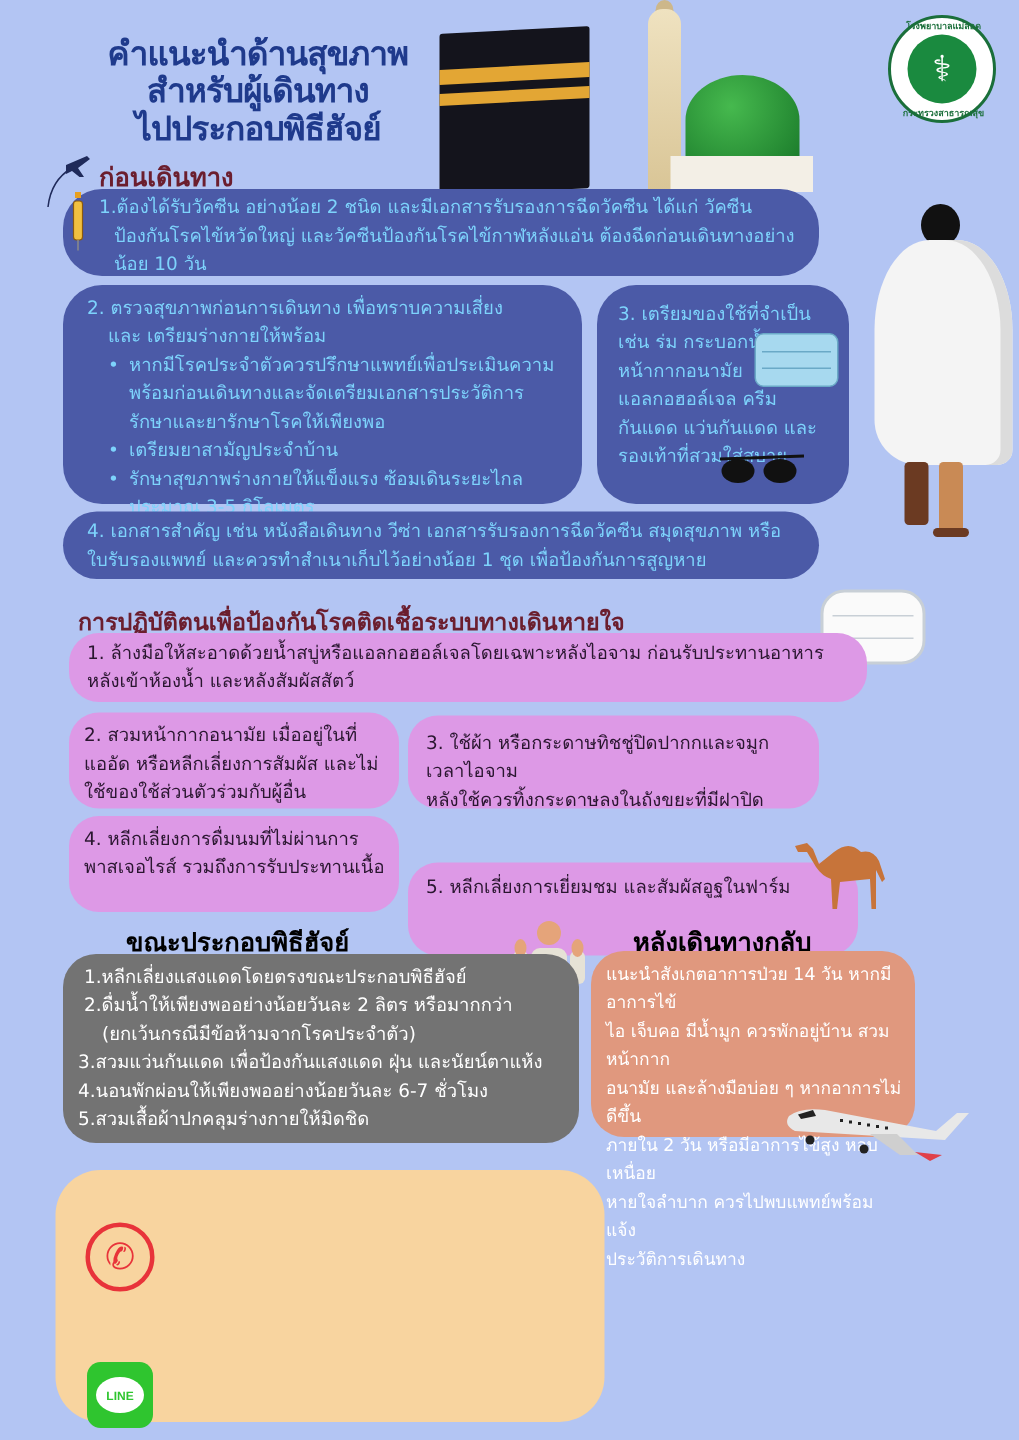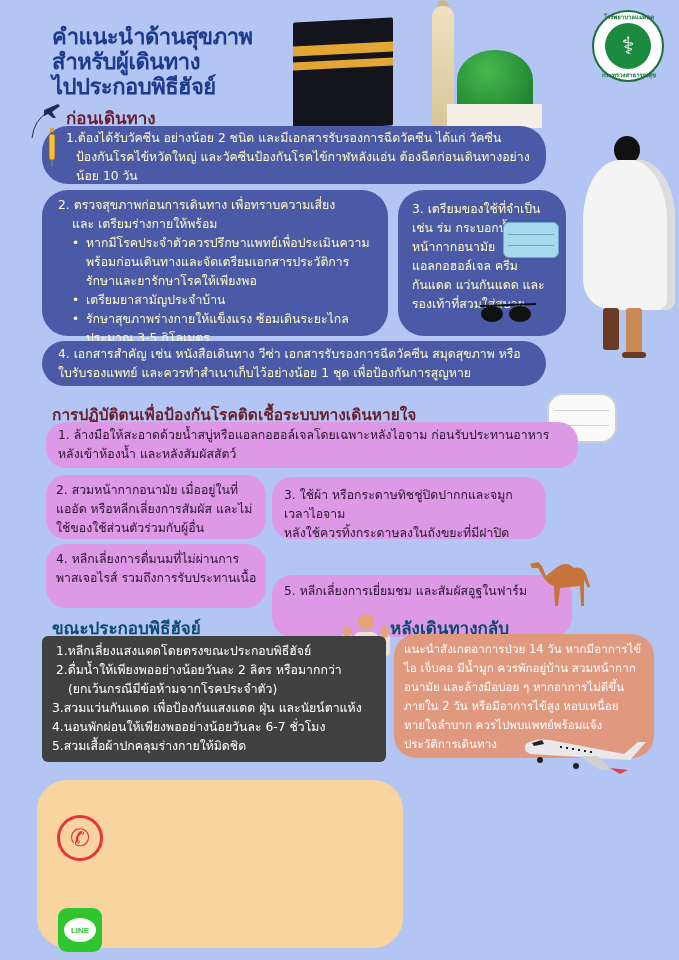--- a/index.html
+++ b/index.html
@@ -8,21 +8,21 @@
     background: #b3c5f3;
     font-family: "DejaVu Sans", "Liberation Sans", sans-serif;
     position: relative;
     color: #fff;
   }
   .abs { position: absolute; }
 
   
   .title {
     left: 52px; top: 24px; width: 240px;
-    color: #1f3a8c;
+    text-align: center; color: #1f3a8c;
     font-weight: bold; font-size: 22px; line-height: 25px;
     letter-spacing: -0.5px;
   }
 
   
   .kaaba { left: 293px; top: 20px; width: 100px; height: 108px; background: #14141c; border-radius: 2px; transform: skewY(-3deg); }
   .kaaba .band1 { position:absolute; left:0; right:0; top:24px; height:10px; background:#e3a634; }
   .kaaba .band2 { position:absolute; left:0; right:0; top:40px; height:8px; background:#e3a634; }
   .minaret { left: 432px; top: 6px; width: 22px; height: 122px; background: linear-gradient(#efe2c0,#d9c596); border-radius: 10px 10px 0 0; }
   .minaret-cap { left: 437px; top: 0px; width: 12px; height: 14px; background:#cdb78a; border-radius: 50% 50% 0 0; }
@@ -30,26 +30,26 @@
   .mosque-base { left: 447px; top: 104px; width: 95px; height: 24px; background: #f3efe6; }
 
   
   .logo { left: 592px; top: 10px; width: 72px; height: 72px; border-radius: 50%; background:#fff; border: 2px solid #1a6f3a; display:flex; align-items:center; justify-content:center; }
   .logo-inner { width: 46px; height: 46px; border-radius: 50%; background:#1a8a3f; display:flex; align-items:center; justify-content:center; color:#fff; font-size: 24px; }
   .logo-text-top { left: 596px; top: 12px; width: 66px; text-align:center; font-size: 6px; color:#1a6f3a; font-weight:bold; }
   .logo-text-bot { left: 596px; top: 70px; width: 66px; text-align:center; font-size: 6px; color:#1a6f3a; font-weight:bold; }
 
   
   .h-sec { font-weight: bold; font-size: 17px; color: #6b1e2e; }
-  .h-sec.dark { color: #0c4a6e; }
-
-  
-  .box-blue { background: #4b5aa7; border-radius: 26px; color: #fef9c3; font-size: 12.3px; line-height: 19px; }
+  .h-sec.dark { color: #000000; margin-left: 32px; }
+
+  
+  .box-blue { background: #4b5aa7; border-radius: 26px; color: #7dd3fc; font-size: 12.3px; line-height: 19px; }
   .box-pink { background: #dd99e6; border-radius: 20px; color: #2a1630; font-size: 12.3px; line-height: 19px; }
-  .box-green { background: #404040; border-radius: 6px; color: #fff; font-size: 12.3px; line-height: 19px; }
+  .box-green { background: #737373; border-radius: 22px; color: #fff; font-size: 12.3px; line-height: 19px; }
   .box-salmon { background: #e0987e; border-radius: 22px; color: #fff; font-size: 12.3px; line-height: 19px; }
   .box-contact { background: #f8d49f; border-radius: 30px; }
 
   ul.bul { list-style: none; padding-left: 14px; }
   ul.bul li { position: relative; padding-left: 14px; }
   ul.bul li::before { content: "•"; position: absolute; left: 0; top: 0; }
 
   .indent { padding-left: 14px; }
 
   
@@ -197,21 +197,21 @@
 <div class="abs box-green" style="left:42px; top:636px; width:344px; height:126px; padding:6px 10px 0 10px;">
   <div style="padding-left:4px">1.หลีกเลี่ยงแสงแดดโดยตรงขณะประกอบพิธีฮัจย์</div>
   <div style="padding-left:4px">2.ดื่มน้ำให้เพียงพออย่างน้อยวันละ 2 ลิตร หรือมากกว่า</div>
   <div style="padding-left:16px">(ยกเว้นกรณีมีข้อห้ามจากโรคประจำตัว)</div>
   <div>3.สวมแว่นกันแดด เพื่อป้องกันแสงแดด ฝุ่น และนัยน์ตาแห้ง</div>
   <div>4.นอนพักผ่อนให้เพียงพออย่างน้อยวันละ 6-7 ชั่วโมง</div>
   <div>5.สวมเสื้อผ้าปกคลุมร่างกายให้มิดชิด</div>
 </div>
 
 <div class="abs h-sec dark" style="left:390px; top:614px;">หลังเดินทางกลับ</div>
-<div class="abs box-salmon" style="left:394px; top:634px; width:260px; height:124px; padding:6px 8px 0 10px; font-size:11.6px;">
+<div class="abs box-salmon" style="left:394px; top:634px; width:216px; height:124px; padding:6px 8px 0 10px; font-size:11.6px;">
   <div>แนะนำสังเกตอาการป่วย 14 วัน หากมีอาการไข้</div>
   <div>ไอ เจ็บคอ มีน้ำมูก ควรพักอยู่บ้าน สวมหน้ากาก</div>
   <div>อนามัย และล้างมือบ่อย ๆ หากอาการไม่ดีขึ้น</div>
   <div>ภายใน 2 วัน หรือมีอาการไข้สูง หอบเหนื่อย</div>
   <div>หายใจลำบาก ควรไปพบแพทย์พร้อมแจ้ง</div>
   <div>ประวัติการเดินทาง</div>
 </div>
 <svg class="abs plane" viewBox="0 0 130 46">
   <path d="M6 14 Q2 20 10 24 L110 30 L126 12 L118 12 L104 24 L30 10 Q14 8 6 14 Z" fill="#e8e8e8"></path>
   <path d="M12 13 L22 10 L24 14 L14 16 Z" fill="#222"></path>

